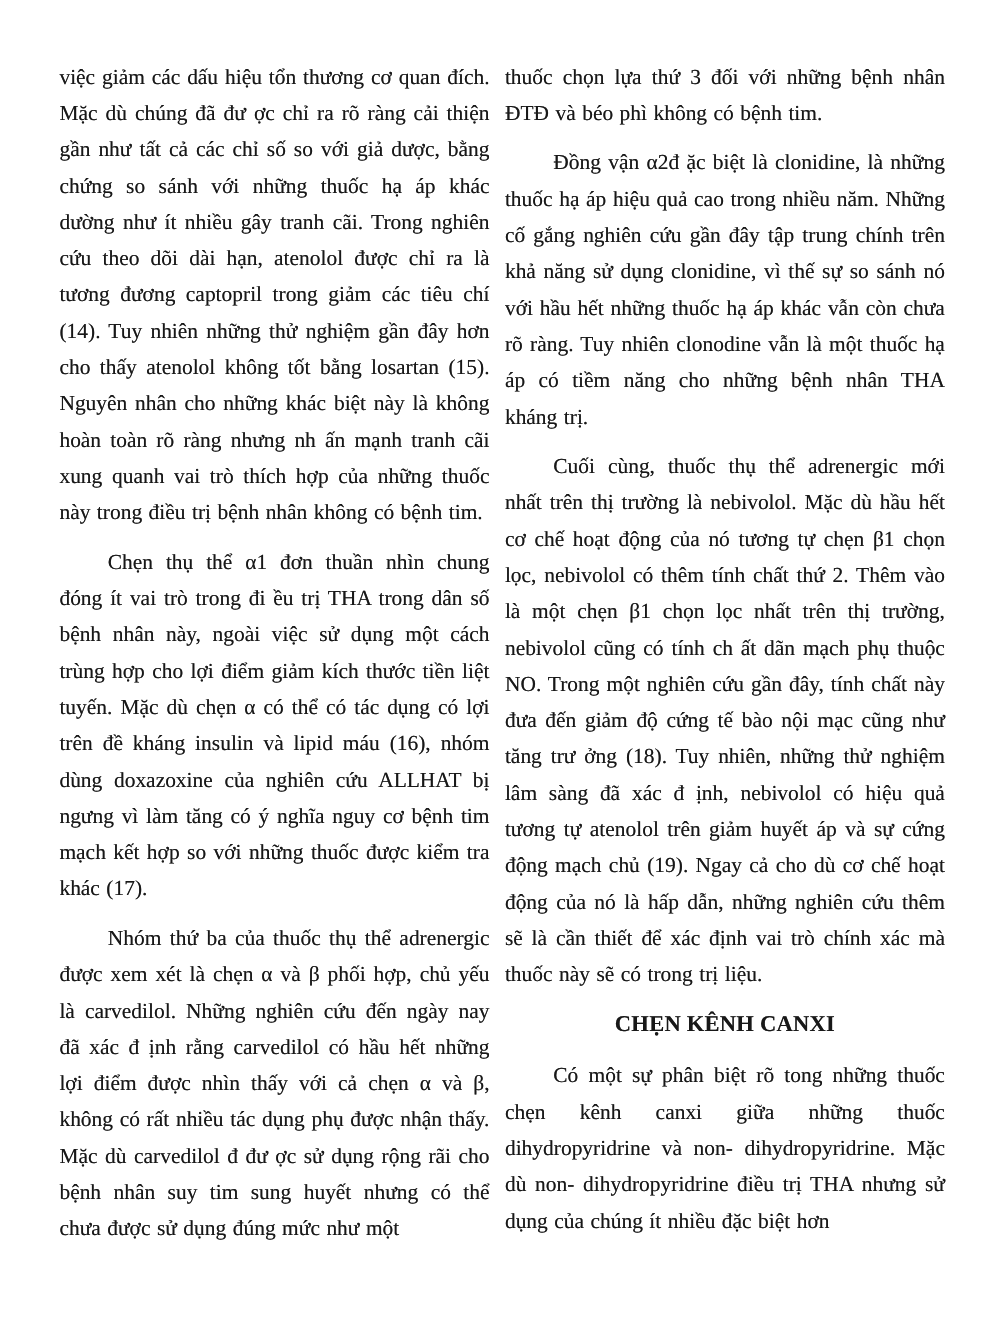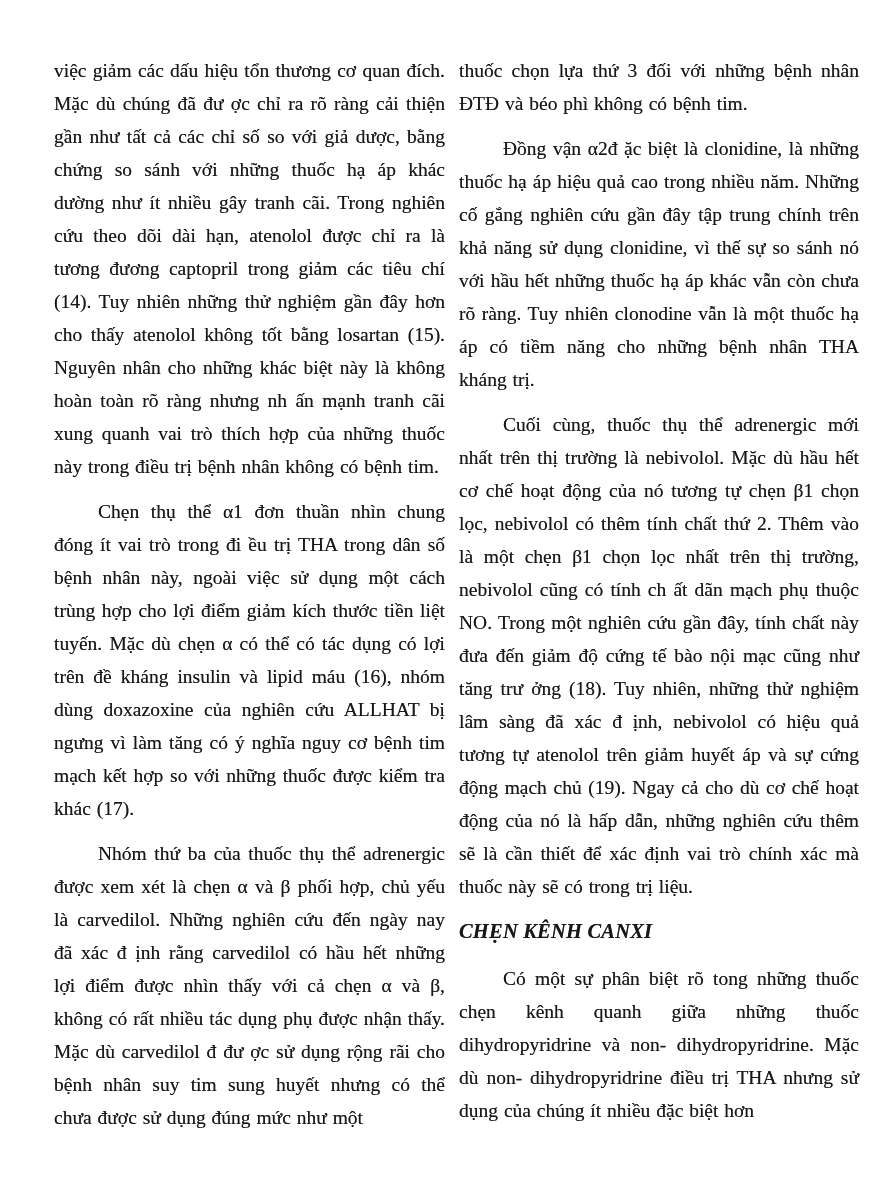--- a/index.html
+++ b/index.html
@@ -39,39 +39,38 @@
     word-spacing: 1px;
   }
   .para.continuation {
     text-indent: 0;
   }
   .para:last-child { margin-bottom: 0; }
   .section-heading {
     font-weight: bold;
     font-size: 20.5px;
     letter-spacing: 0.2px;
-    text-align: left;
+    text-align: center;
     text-indent: 0;
     margin: 8px 0 14px 0;
     line-height: 33px;
-    font-style: italic;
   }
 </style>
 </head>
 <body>
 
 <div class="page">
 
   <div class="column column-left">
     <p class="para continuation">việc giảm các dấu hiệu tổn thương cơ quan đích. Mặc dù chúng đã đư ợc chỉ ra rõ ràng cải thiện gần như tất cả các chỉ số so với giả dược, bằng chứng so sánh với những thuốc hạ áp khác dường như ít nhiều gây tranh cãi. Trong nghiên cứu theo dõi dài hạn, atenolol được chỉ ra là tương đương captopril trong giảm các tiêu chí (14). Tuy nhiên những thử nghiệm gần đây hơn cho thấy atenolol không tốt bằng losartan (15). Nguyên nhân cho những khác biệt này là không hoàn toàn rõ ràng nhưng nh ấn mạnh tranh cãi xung quanh vai trò thích hợp của những thuốc này trong điều trị bệnh nhân không có bệnh tim.</p>
     <p class="para">Chẹn thụ thể α1 đơn thuần nhìn chung đóng ít vai trò trong đi ều trị THA trong dân số bệnh nhân này, ngoài việc sử dụng một cách trùng hợp cho lợi điểm giảm kích thước tiền liệt tuyến. Mặc dù chẹn α có thể có tác dụng có lợi trên đề kháng insulin và lipid máu (16), nhóm dùng doxazoxine của nghiên cứu ALLHAT bị ngưng vì làm tăng có ý nghĩa nguy cơ bệnh tim mạch kết hợp so với những thuốc được kiểm tra khác (17).</p>
     <p class="para">Nhóm thứ ba của thuốc thụ thể adrenergic được xem xét là chẹn α và β phối hợp, chủ yếu là carvedilol. Những nghiên cứu đến ngày nay đã xác đ ịnh rằng carvedilol có hầu hết những lợi điểm được nhìn thấy với cả chẹn α và β, không có rất nhiều tác dụng phụ được nhận thấy. Mặc dù carvedilol đ đư ợc sử dụng rộng rãi cho bệnh nhân suy tim sung huyết nhưng có thể chưa được sử dụng đúng mức như một</p>
   </div>
 
   <div class="column column-right">
     <p class="para continuation">thuốc chọn lựa thứ 3 đối với những bệnh nhân ĐTĐ và béo phì không có bệnh tim.</p>
     <p class="para">Đồng vận α2đ ặc biệt là clonidine, là những thuốc hạ áp hiệu quả cao trong nhiều năm. Những cố gắng nghiên cứu gần đây tập trung chính trên khả năng sử dụng clonidine, vì thế sự so sánh nó với hầu hết những thuốc hạ áp khác vẫn còn chưa rõ ràng. Tuy nhiên clonodine vẫn là một thuốc hạ áp có tiềm năng cho những bệnh nhân THA kháng trị.</p>
     <p class="para">Cuối cùng, thuốc thụ thể adrenergic mới nhất trên thị trường là nebivolol. Mặc dù hầu hết cơ chế hoạt động của nó tương tự chẹn β1 chọn lọc, nebivolol có thêm tính chất thứ 2. Thêm vào là một chẹn β1 chọn lọc nhất trên thị trường, nebivolol cũng có tính ch ất dãn mạch phụ thuộc NO. Trong một nghiên cứu gần đây, tính chất này đưa đến giảm độ cứng tế bào nội mạc cũng như tăng trư ởng (18). Tuy nhiên, những thử nghiệm lâm sàng đã xác đ ịnh, nebivolol có hiệu quả tương tự atenolol trên giảm huyết áp và sự cứng động mạch chủ (19). Ngay cả cho dù cơ chế hoạt động của nó là hấp dẫn, những nghiên cứu thêm sẽ là cần thiết để xác định vai trò chính xác mà thuốc này sẽ có trong trị liệu.</p>
     <h2 class="section-heading">CHẸN KÊNH CANXI</h2>
-    <p class="para">Có một sự phân biệt rõ tong những thuốc chẹn kênh quanh giữa những thuốc dihydropyridrine và non- dihydropyridrine. Mặc dù non- dihydropyridrine điều trị THA nhưng sử dụng của chúng ít nhiều đặc biệt hơn</p>
+    <p class="para">Có một sự phân biệt rõ tong những thuốc chẹn kênh canxi giữa những thuốc dihydropyridrine và non- dihydropyridrine. Mặc dù non- dihydropyridrine điều trị THA nhưng sử dụng của chúng ít nhiều đặc biệt hơn</p>
   </div>
 
 </div>
 
 </body></html>

